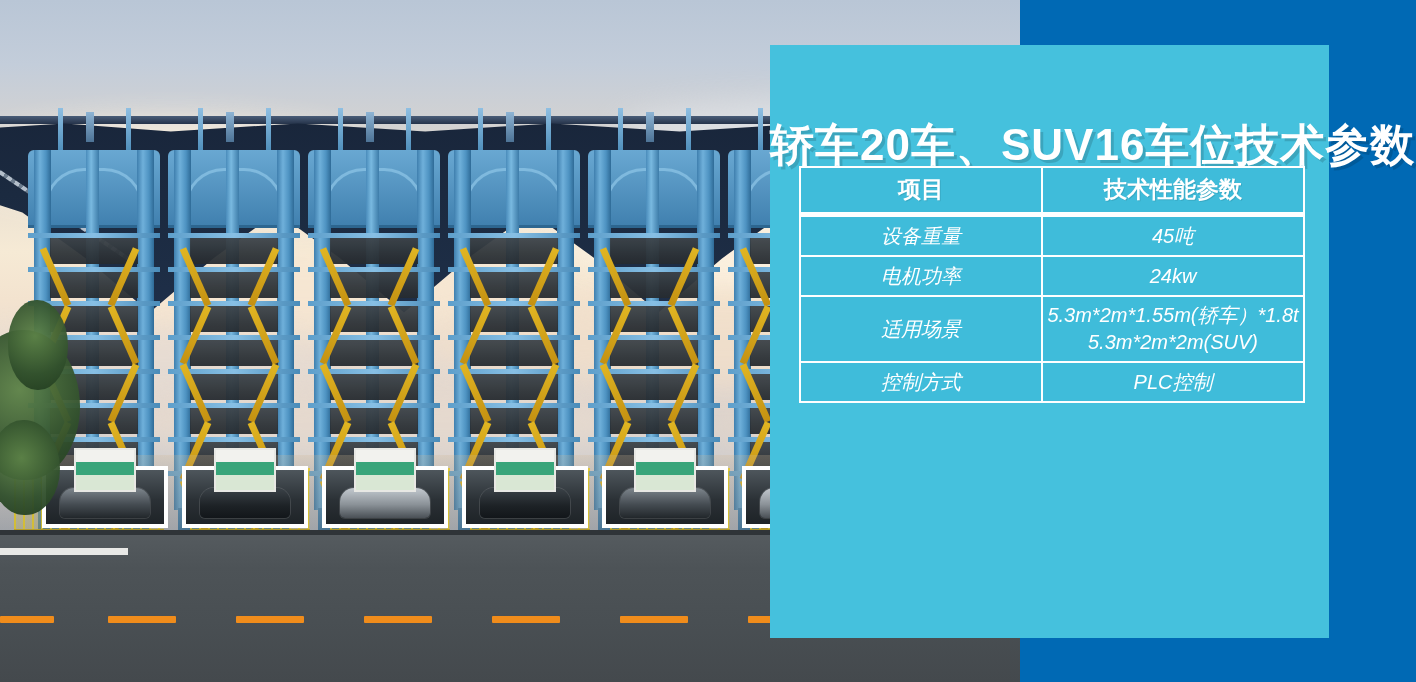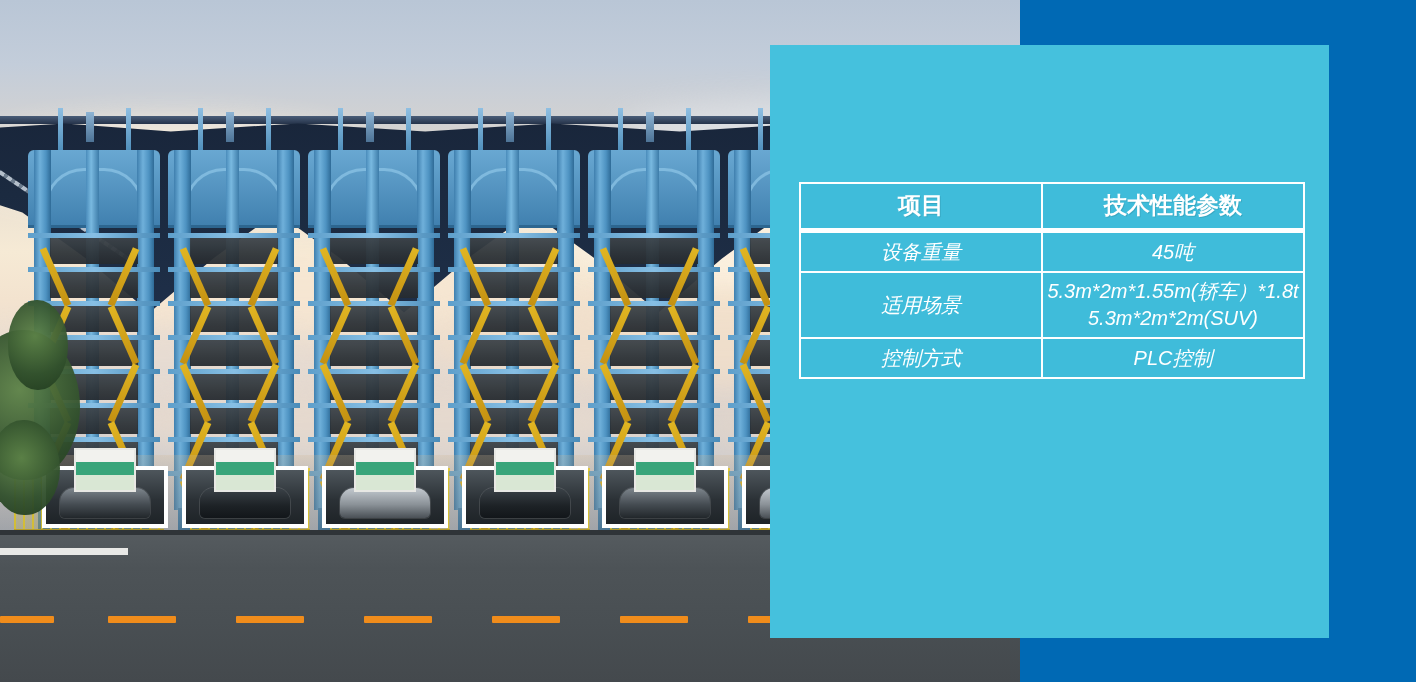--- a/index.html
+++ b/index.html
@@ -225,21 +225,20 @@
     white-space:nowrap;
     font-family:"Liberation Sans","DejaVu Sans",sans-serif;
   }
 
   table.spec{
     position:absolute;
     left:29px; top:121px;
     width:504px;
     border-collapse:collapse;
     table-layout:fixed;
-    margin-top:16px;
   }
   table.spec td,table.spec th{
     border:2px solid #ffffff;
     background:#3fbcda;
     text-align:center;
     color:#ffffff;
     font-size:20px;
     font-weight:400;
     padding:0;
     line-height:1.35;
@@ -612,38 +611,43 @@
       <div class="mast" style="left: 506px;"></div>
       <div class="mast" style="left: 646px;"></div>
       <div class="mast" style="left: 786px;"></div>
       <div class="mast" style="left: 926px;"></div>
     </div>
 
   <div class="blueband"></div>
 
   <div class="card">
 
+    <div class="card-title">轿车20车、SUV16车位技术参数</div>
 
     <table class="spec">
       <colgroup>
           <col class="c1">
           <col class="c2">
         </colgroup>
       <thead>
         <tr>
           <th>项目</th>
           <th>技术性能参数</th>
         </tr>
       </thead>
       <tbody id="spec-body">
           <tr>
             <td>设备重量</td>
             <td>45吨</td>
           </tr>
           <tr>
+            <td>电机功率</td>
+            <td>24kw</td>
+          </tr>
+          <tr>
             <td class="twoline">适用场景</td>
             <td class="twoline">
               <div>5.3m*2m*1.55m(轿车）*1.8t</div>
               <div>5.3m*2m*2m(SUV)</div>
             </td>
           </tr>
           <tr>
             <td>控制方式</td>
             <td>PLC控制</td>
           </tr>

